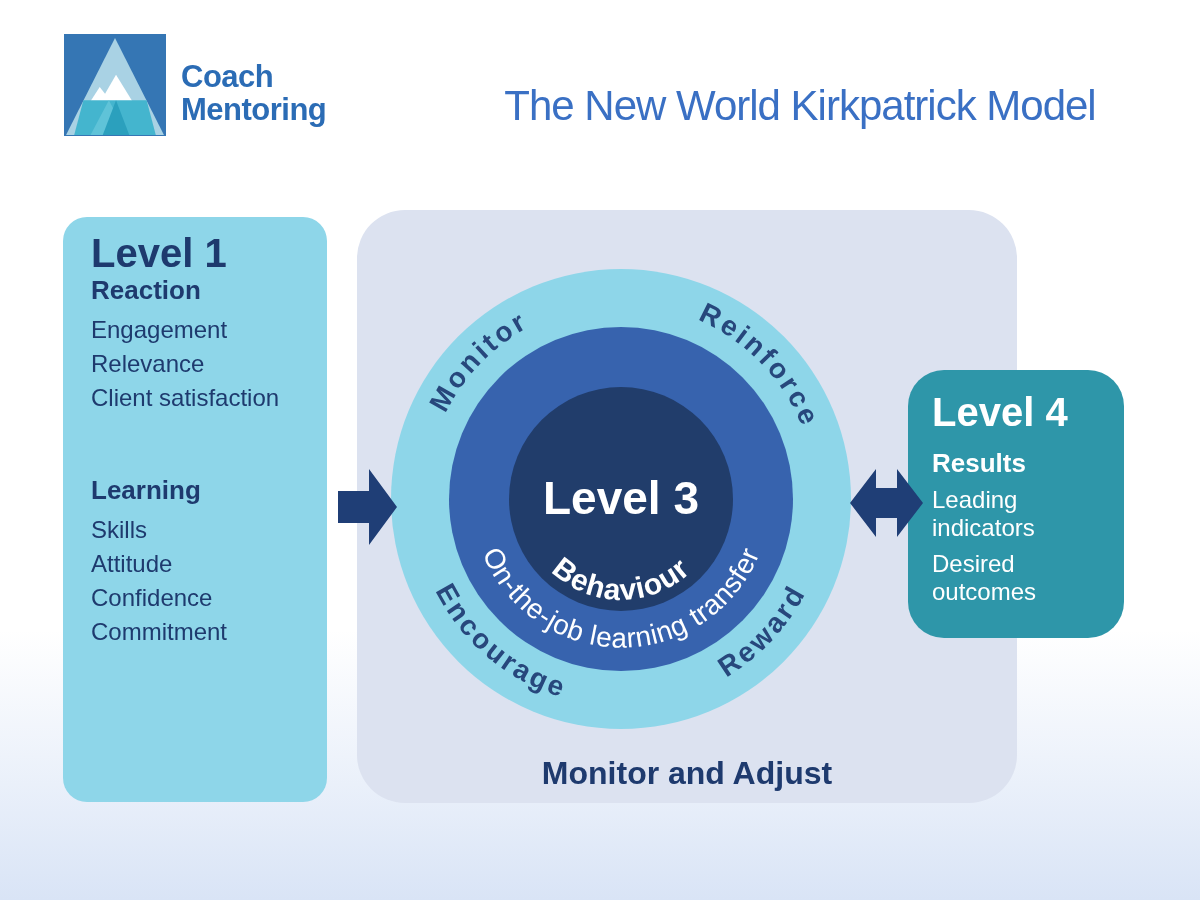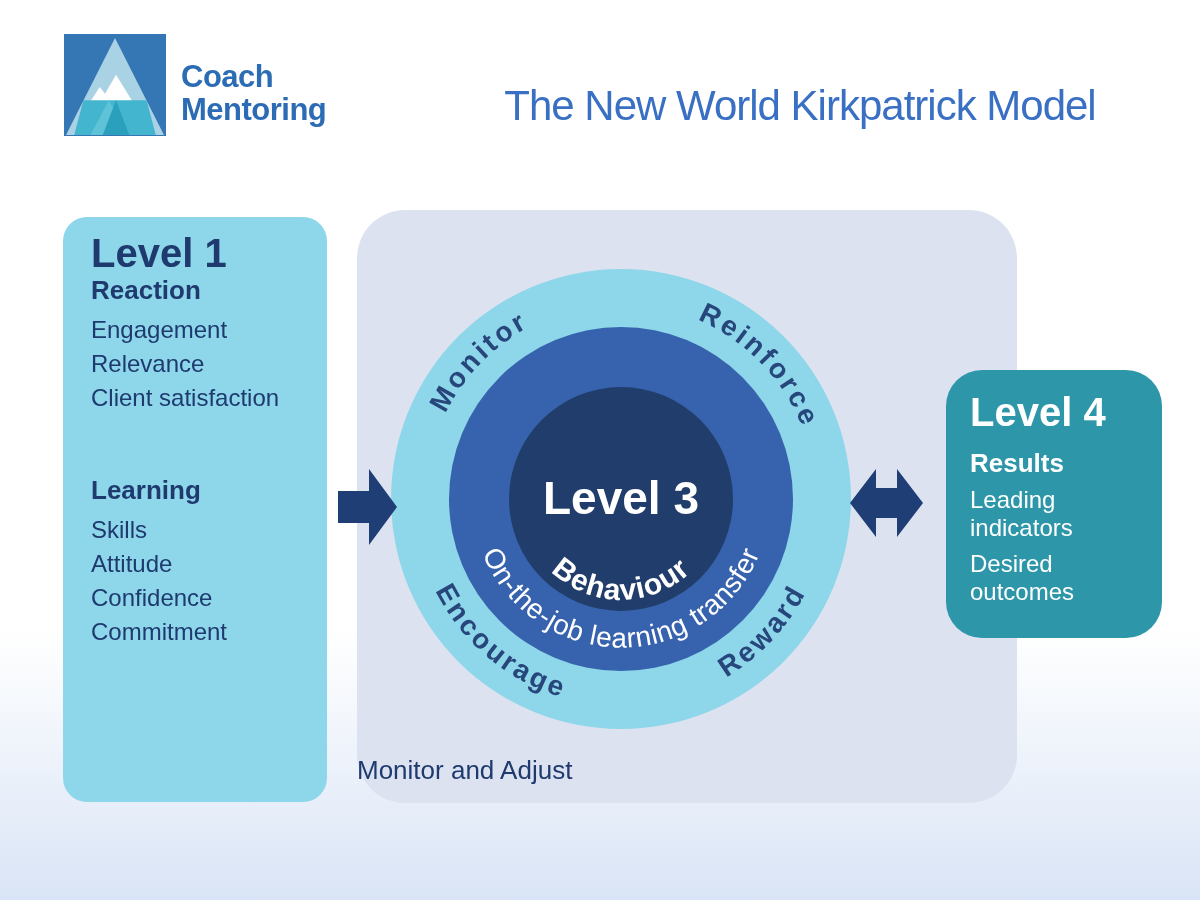--- a/index.html
+++ b/index.html
@@ -18,27 +18,27 @@
   .panel-gray{position:absolute;left:357px;top:210px;width:660px;height:593px;
               background:#dce2f0;border-radius:48px;}
   
   .box12{position:absolute;left:63px;top:217px;width:264px;height:585px;background:#8ed6e9;
          border-radius:24px;color:#1e3a6e;padding:14px 0 0 28px;box-sizing:border-box;}
   .lvl-head{font-size:40px;line-height:44px;font-weight:bold;}
   .lvl-sub{font-size:26px;line-height:30px;font-weight:bold;}
   .lvl-items{margin-top:8px;font-size:24px;line-height:34px;font-weight:normal;}
   .lvl2-block{margin-top:60px;}
   
-  .box4{position:absolute;left:946px;top:370px;width:216px;height:268px;background:#2e96a9;
+  .box4{position:absolute;left:908px;top:370px;width:216px;height:268px;background:#2e96a9;
         border-radius:36px;color:#ffffff;padding:20px 0 0 24px;box-sizing:border-box;}
   .box4 .lvl-sub{margin-top:14px;}
   .box4-item{margin-top:8px;font-size:24px;line-height:28px;width:130px;}
   
-  .footer-note{position:absolute;left:357px;top:755px;width:660px;text-align:left;
-               font-size:26px;font-weight:normal;color:#1e3a6e;}
+  .footer-note{position:absolute;left:357px;top:755px;width:660px;text-align:center;
+               font-size:32px;font-weight:bold;color:#1e3a6e;}
   
   .overlay{position:absolute;left:0;top:0;width:1200px;height:900px;pointer-events:none;}
   .ring-word{font-family:"Liberation Sans",sans-serif;font-size:28px;font-weight:bold;
              fill:#27477c;letter-spacing:3px;}
   .mid-text{font-family:"Liberation Sans",sans-serif;font-size:28px;fill:#ffffff;letter-spacing:0.5px;}
   .behaviour-text{font-family:"Liberation Sans",sans-serif;font-size:30px;font-weight:bold;
                   fill:#ffffff;letter-spacing:1px;}
   .level3-text{font-family:"Liberation Sans",sans-serif;font-size:46px;font-weight:bold;fill:#ffffff;}
 </style>
 </head>

